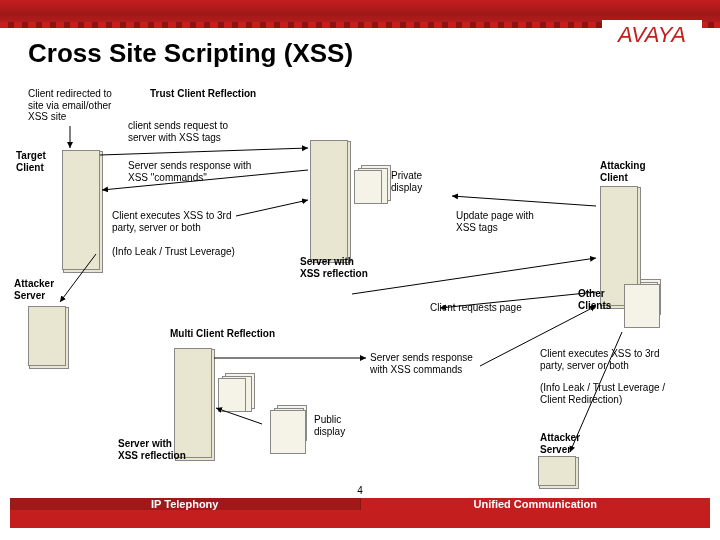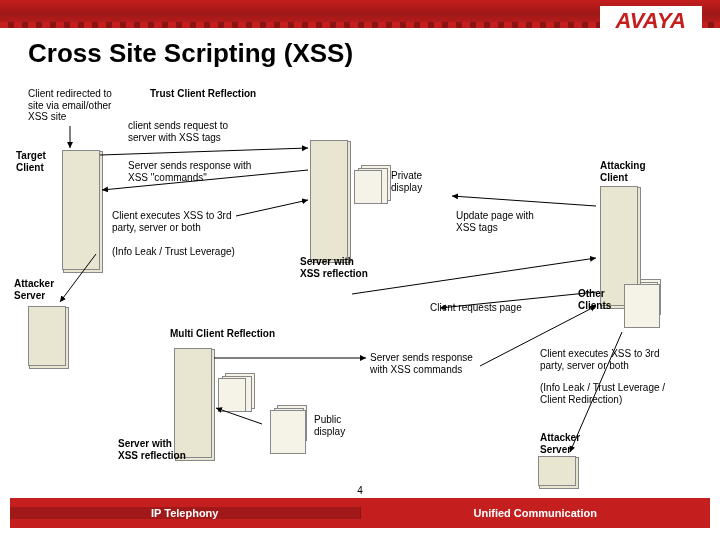--- a/index.html
+++ b/index.html
@@ -1,28 +1,28 @@
 <!DOCTYPE html>
 <html><head>
 <meta charset="utf-8">
 <style>
 *{margin:0;padding:0;box-sizing:border-box;font-family:Arial,sans-serif}
 body{width:720px;height:540px;position:relative;background:#fff;overflow:hidden}
 .topbar{height:28px;background:linear-gradient(#c41e1e,#a01818,#c41e1e);position:relative}
 .ribbon{position:absolute;bottom:0;left:0;right:0;height:6px;background:repeating-linear-gradient(90deg,#c41e1e 0 8px,#8a1414 8px 14px)}
-.logo{position:absolute;right:18px;top:6px;color:#c41e1e;font-weight:bold;font-size:22px;font-style:italic;background:#fff;padding:2px 16px;z-index:5}
+.logo{position:absolute;right:18px;top:20px;color:#c41e1e;font-weight:normal;font-size:22px;font-style:italic;background:#fff;padding:2px 16px;z-index:5}
 .title{font-size:26px;font-weight:bold;position:absolute;left:28px;top:38px;color:#000}
 .lbl{position:absolute;font-size:10px;color:#000;line-height:1.15}
 .bold{font-weight:bold}
 .box{position:absolute;background:#e8e5d0;border:1px solid #888;box-shadow:2px 2px 0 #e8e5d0,2px 2px 0 1px #888}
 .sheet{position:absolute;background:#f5f3e8;border:1px solid #888;width:28px;height:34px}
 .sheet::before,.sheet::after{content:'';position:absolute;background:#f5f3e8;border:1px solid #888;width:28px;height:34px}
 .sheet::before{left:3px;top:-3px;z-index:-1}
 .sheet::after{left:6px;top:-6px;z-index:-2}
-.footer{position:absolute;bottom:12px;left:10px;right:10px;height:30px;background:#c41e1e;display:flex;align-items:center}
+.footer{position:absolute;bottom:12px;left:10px;right:10px;height:30px;background:#c41e1e;display:flex;align-items:flex-start}
 .footcell{flex:1;text-align:center;color:#fff;font-size:11px;font-weight:bold;border-left:1px solid #8a1414}
 .footcell:first-child{border-left:none;background:#a01818}
 .pagenum{position:absolute;bottom:44px;left:50%;transform:translateX(-50%);font-size:10px}
 svg.arrows{position:absolute;left:0;top:0;width:720px;height:540px;pointer-events:none}
 svg.arrows line{stroke:#000;stroke-width:1;marker-end:url(#ah)}
 </style>
 </head>
 <body>
 
 <div class="topbar">

